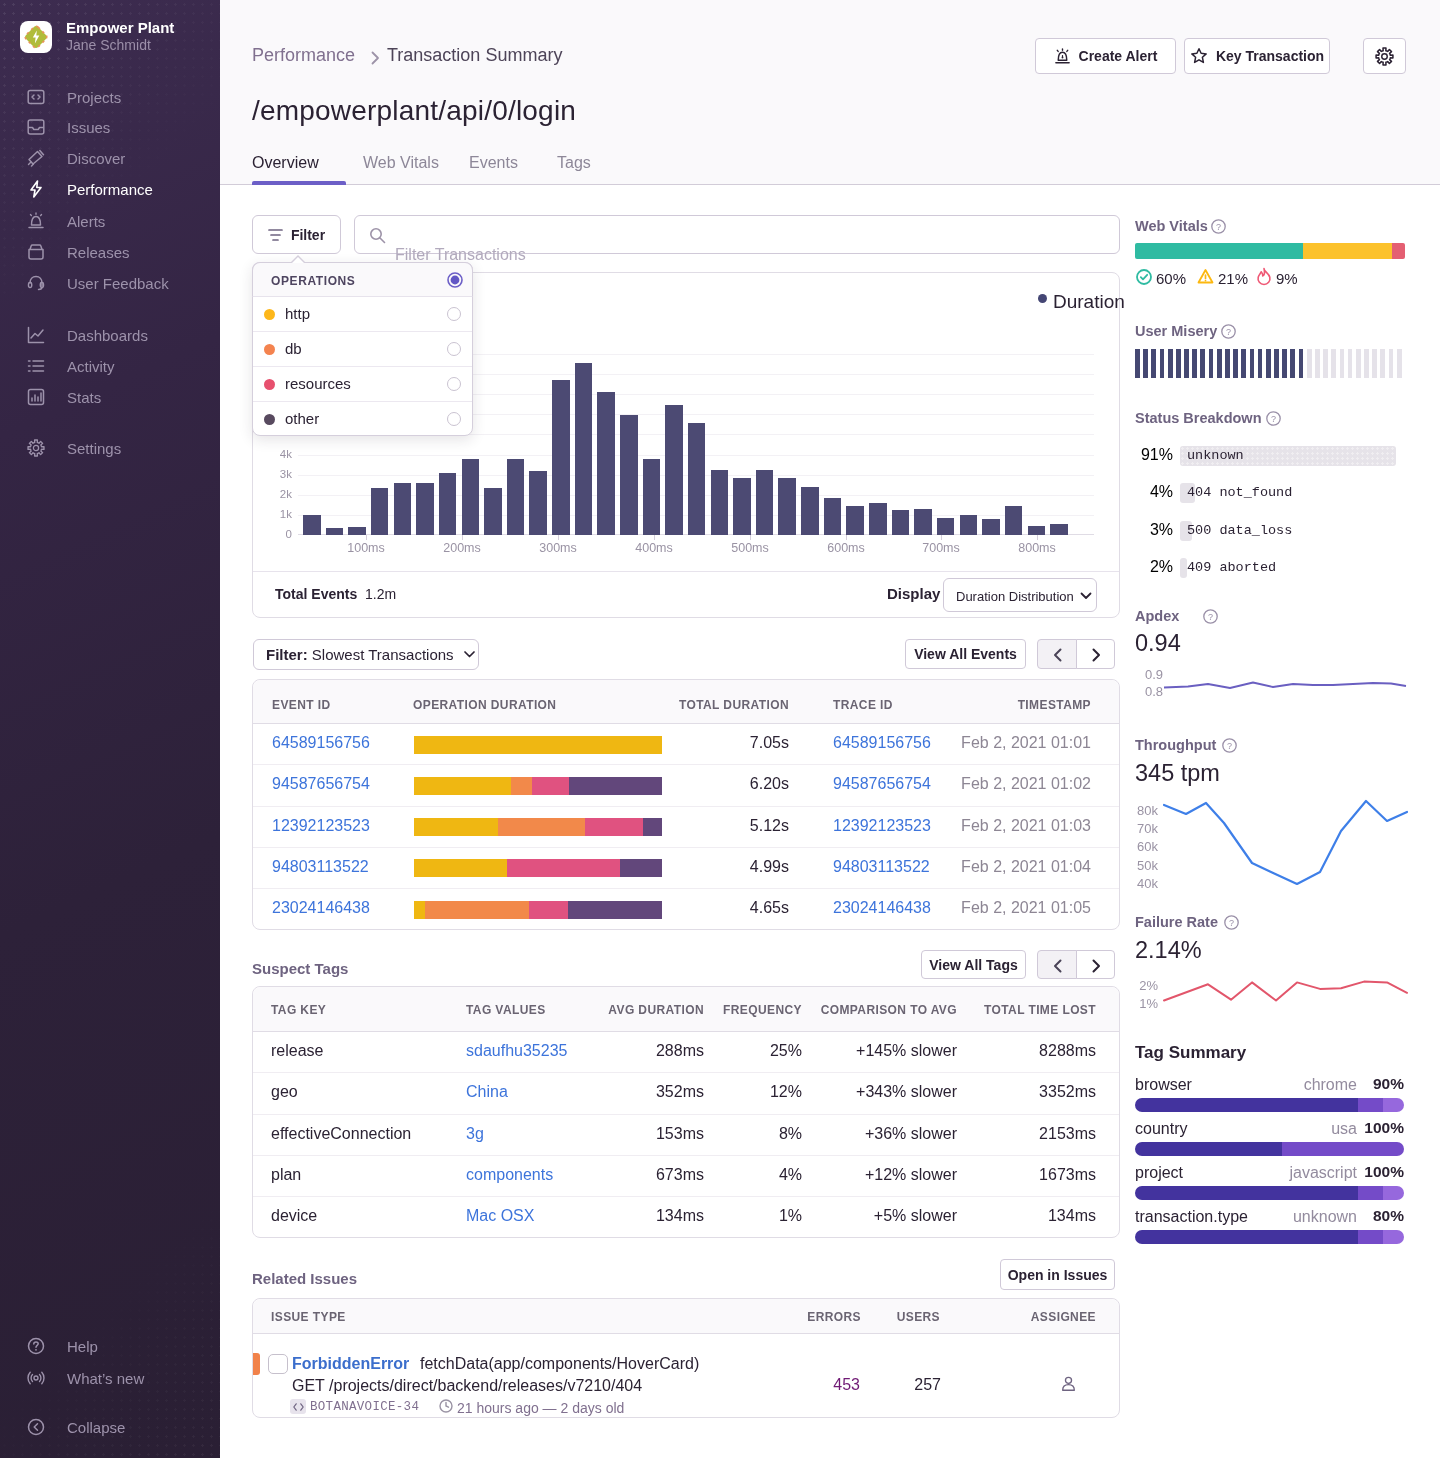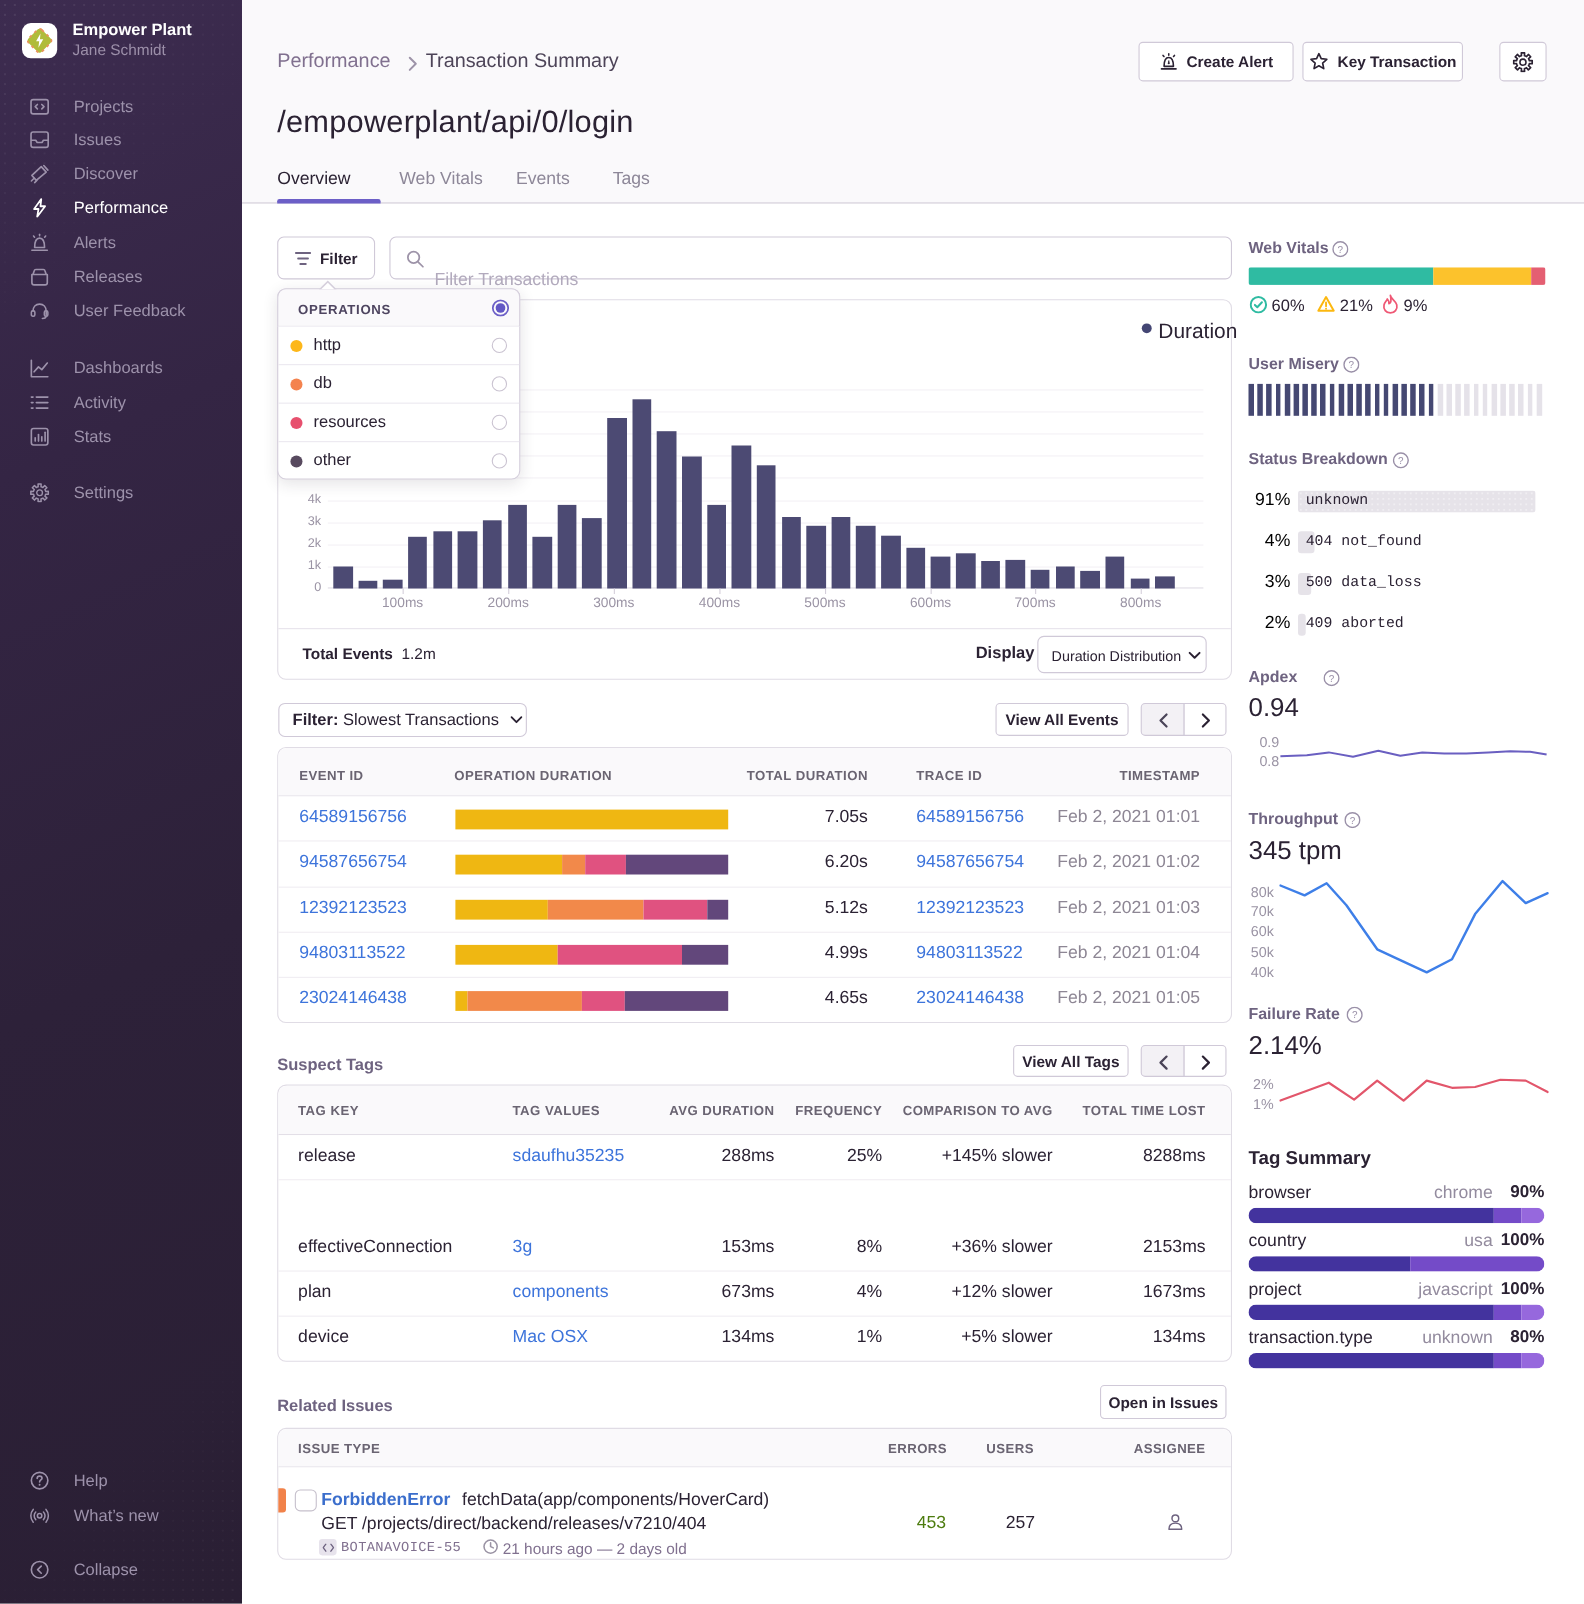--- a/index.html
+++ b/index.html
@@ -503,20 +503,28 @@
     <div class="th" style="right:23px; top:16px;">TOTAL TIME LOST</div>
   </div>
   <div class="trow" style="top:45px;">
     <div class="td dark f15" style="left:18px;">release</div>
     <div class="td link f15" style="left:213px;">sdaufhu35235</div>
     <div class="td dark f15" style="right:415px;">288ms</div>
     <div class="td dark f15" style="right:317px;">25%</div>
     <div class="td dark f15" style="right:162px;">+145% slower</div>
     <div class="td dark f15" style="right:23px;">8288ms</div>
   </div>
+  <div class="trow" style="top:86.3px;">
+    <div class="td dark f15" style="left:18px;">geo</div>
+    <div class="td link f15" style="left:213px;">China</div>
+    <div class="td dark f15" style="right:415px;">352ms</div>
+    <div class="td dark f15" style="right:317px;">12%</div>
+    <div class="td dark f15" style="right:162px;">+343% slower</div>
+    <div class="td dark f15" style="right:23px;">3352ms</div>
+  </div>
   <div class="trow" style="top:127.6px;">
     <div class="td dark f15" style="left:18px;">effectiveConnection</div>
     <div class="td link f15" style="left:213px;">3g</div>
     <div class="td dark f15" style="right:415px;">153ms</div>
     <div class="td dark f15" style="right:317px;">8%</div>
     <div class="td dark f15" style="right:162px;">+36% slower</div>
     <div class="td dark f15" style="right:23px;">2153ms</div>
   </div>
   <div class="trow" style="top:168.9px;">
     <div class="td dark f15" style="left:18px;">plan</div>
@@ -548,27 +556,27 @@
   <div class="abs" style="left:0; top:54px; width:7px; height:22px; background:#f1824a; border-radius:0 3px 3px 0;"></div>
   <div class="abs" style="left:15px; top:55px; width:20px; height:20px; border:1px solid #c6c0cc; border-radius:5px; background:#fff;"></div>
   <div class="abs" style="left:39px; top:56px; font-size:16px; font-weight:bold; color:#3b6ecc;">ForbiddenError</div>
   <div class="abs" style="left:167px; top:56px; font-size:16px; color:#2b2233;">fetchData(app/components/HoverCard)</div>
   <div class="abs" style="left:39px; top:78px; font-size:16px; color:#2b2233;">GET /projects/direct/backend/releases/v7210/404</div>
   <div class="abs" style="left:37px; top:100px; width:16px; height:15px; background:#e7e3ec; border-radius:3px;">
     <svg class="abs" style="left:2.5px; top:3.5px;" width="11" height="8" viewBox="0 0 11 8">
         <path d="M3.2 0.8 L0.8 4 L3.2 7.2 M7.8 0.8 L10.2 4 L7.8 7.2" fill="none" stroke="#6e6380" stroke-width="1.2" stroke-linecap="round" stroke-linejoin="round"></path>
       </svg>
   </div>
-  <div class="abs" style="left:57px; top:101px; font-size:12.5px; letter-spacing:0.3px; color:#80708f; font-family:'Liberation Mono',monospace;">BOTANAVOICE-55</div>
+  <div class="abs" style="left:57px; top:101px; font-size:12.5px; letter-spacing:0.3px; color:#80708f; font-family:'Liberation Mono',monospace;">BOTANAVOICE-34</div>
   <svg class="abs" style="left:186px; top:100px;" width="14" height="14" viewBox="0 0 14 14">
       <circle cx="7" cy="7" r="6" fill="none" stroke="#9a93a4" stroke-width="1.4"></circle>
       <path d="M7 3.5 L7 7 L9.5 8.2" fill="none" stroke="#9a93a4" stroke-width="1.4" stroke-linecap="round"></path>
     </svg>
   <div class="abs" style="left:204px; top:101px; font-size:14px; color:#80708f;">21 hours ago — 2 days old</div>
-  <div class="abs" style="right:259px; top:77px; font-size:16px; color:#4d7c0f;">453</div>
+  <div class="abs" style="right:259px; top:77px; font-size:16px; color:#701a75;">453</div>
   <div class="abs" style="right:178px; top:77px; font-size:16px; color:#2b2233;">257</div>
   <svg class="abs" style="right:42px; top:76px;" width="17" height="17" viewBox="0 0 18 19">
       <circle cx="9" cy="6" r="3.4" fill="none" stroke="#6e6380" stroke-width="1.5"></circle>
       <path d="M2.5 17 C2.5 12.5 5 10.8 9 10.8 C13 10.8 15.5 12.5 15.5 17 Z" fill="none" stroke="#6e6380" stroke-width="1.5" stroke-linejoin="round"></path>
     </svg>
 </div>
 
 <div class="shead" style="left:1135px; top:218px;">Web Vitals</div>
 <svg class="abs" style="left:1211px; top:219px;" width="15" height="15" viewBox="0 0 15 15">
     <circle cx="7.5" cy="7.5" r="6.7" fill="none" stroke="#9a90a8" stroke-width="1.3"></circle>

